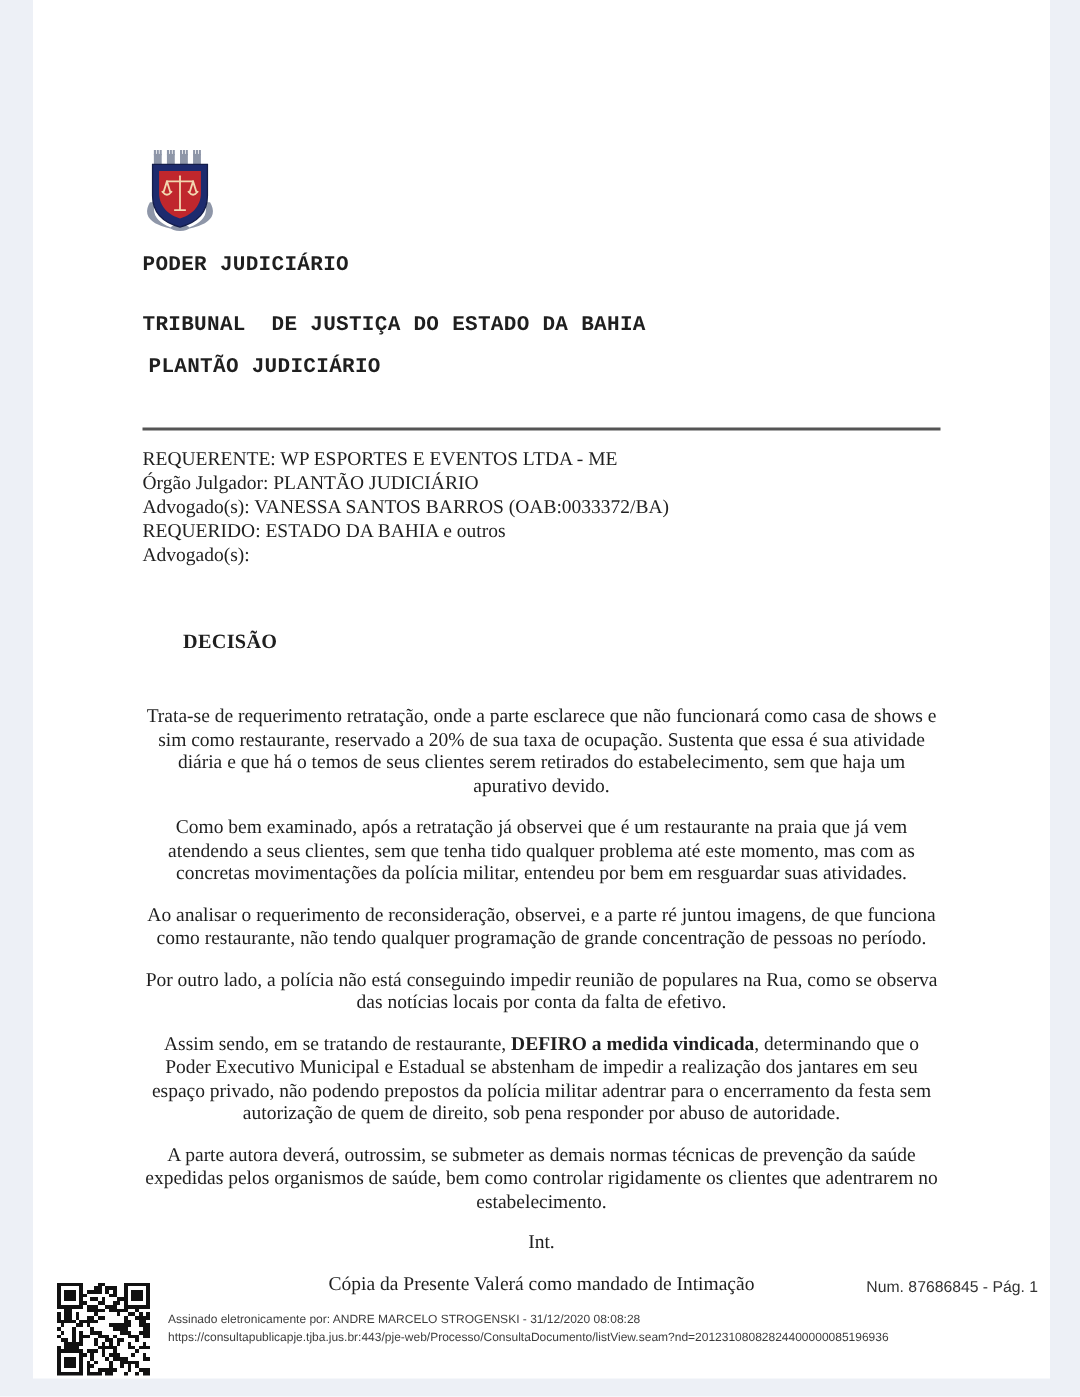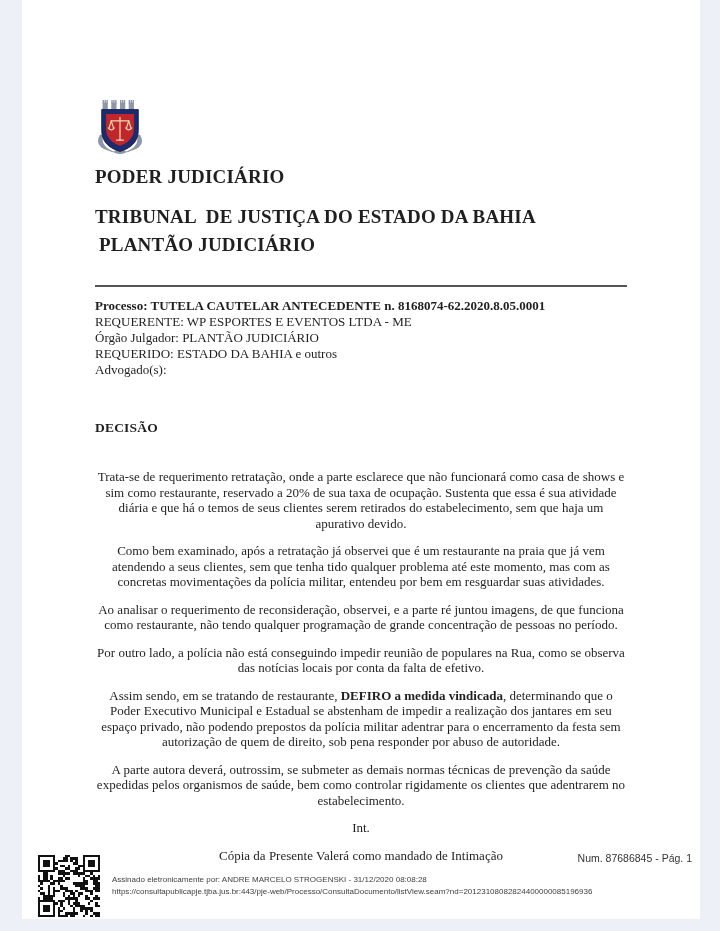--- a/index.html
+++ b/index.html
@@ -20,42 +20,44 @@
   .content {
     padding:0 73px 0 73px;
   }
   .logo {
     margin-top:100px;
     width:50px; height:54px;
     display:block;
   }
   .hdr-line {
     font-weight:bold;
-    font-size:19px;
+    font-size:14px;
     line-height:16px;
     white-space:pre-wrap;
     letter-spacing:0.2px;
+    font-family:Liberation Mono, monospace;
   }
   .hdr-1 { margin-top:15px; }
   .hdr-2 { margin-top:24px; }
   .hdr-3 { margin-top:12px; padding-left:4px; }
   .rule {
     margin-top:32px;
     border:none;
     border-top:2px solid #555;
     width:100%;
   }
   .case-block { margin-top:11px; font-size:13px; line-height:16px; }
   .case-line { }
   .case-line.bold { font-weight:bold; }
   .decision-heading {
     margin-top:42px;
     font-weight:bold;
     font-size:13.5px;
     letter-spacing:0.2px;
+    margin-left:27px;
   }
   .body-text { margin-top:33px; font-size:13px; line-height:15.5px;text-align:center; }
   .para { margin-bottom:12px; }
   .para .bold { font-weight:bold; }
   .para-int { margin-top:10px; margin-bottom:12px; }
 
   .qr {
     position:absolute;
     left:16px; top:855px;
     width:62px; height:62px;
@@ -129,23 +131,23 @@
       </g>
     </svg>
 
     <div class="hdr-line hdr-1">PODER JUDICIÁRIO</div>
     <div class="hdr-line hdr-2">TRIBUNAL  DE JUSTIÇA DO ESTADO DA BAHIA</div>
     <div class="hdr-line hdr-3">PLANTÃO JUDICIÁRIO</div>
 
     <hr class="rule">
 
     <div class="case-block">
-      <div class="case-line bold">Processo: TUTELA CAUTELAR ANTECEDENTE n. 8168074-62.2020.8.05.0001</div>
       <div class="case-line">REQUERENTE: WP ESPORTES E EVENTOS LTDA - ME</div>
       <div class="case-line">Órgão Julgador: PLANTÃO JUDICIÁRIO</div>
+      <div class="case-line">Advogado(s): VANESSA SANTOS BARROS (OAB:0033372/BA)</div>
       <div class="case-line">REQUERIDO: ESTADO DA BAHIA e outros</div>
       <div class="case-line">Advogado(s):</div>
     </div>
 
     <div class="decision-heading">DECISÃO</div>
 
     <div class="body-text">
       <p class="para">Trata-se de requerimento retratação, onde a parte esclarece que não funcionará como casa de shows e sim como restaurante, reservado a 20% de sua taxa de ocupação. Sustenta que essa é sua atividade diária e que há o temos de seus clientes serem retirados do estabelecimento, sem que haja um apurativo devido.</p>
       <p class="para">Como bem examinado, após a retratação já observei que é um restaurante na praia que já vem atendendo a seus clientes, sem que tenha tido qualquer problema até este momento, mas com as concretas movimentações da polícia militar, entendeu por bem em resguardar suas atividades.</p>
       <p class="para">Ao analisar o requerimento de reconsideração, observei, e a parte ré juntou imagens, de que funciona como restaurante, não tendo qualquer programação de grande concentração de pessoas no período.</p>

